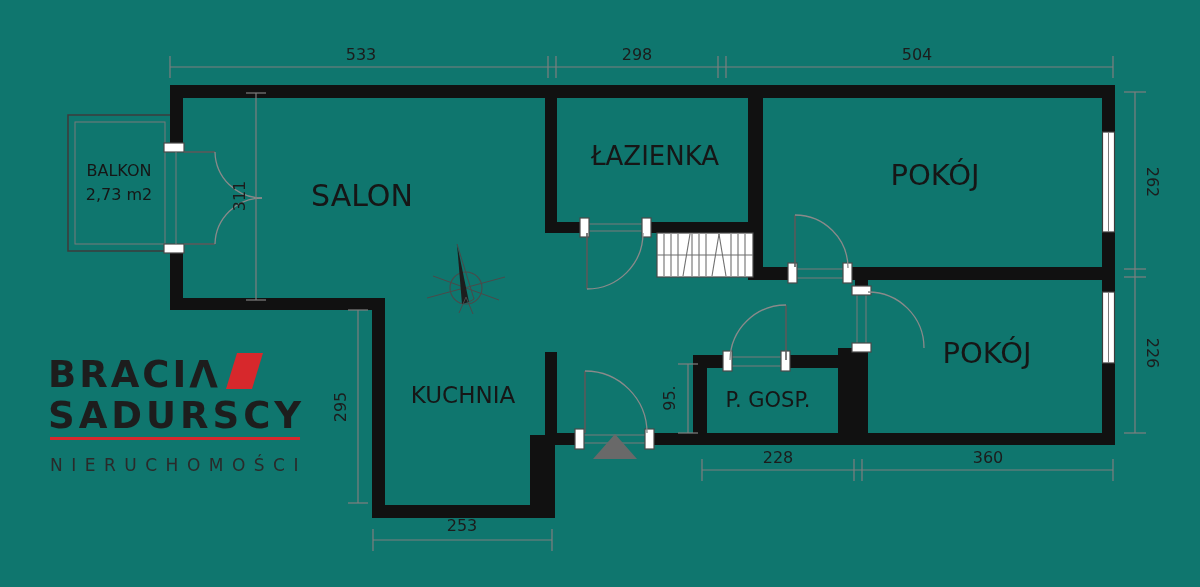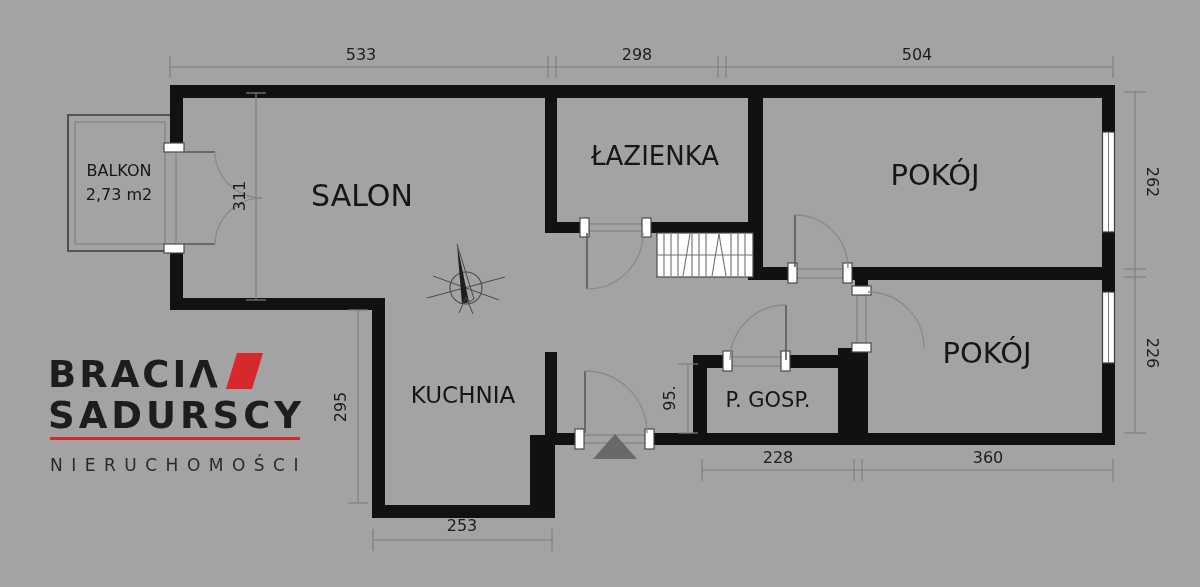--- a/index.html
+++ b/index.html
@@ -1,16 +1,16 @@
 <!DOCTYPE html>
 <html><head>
 <meta charset="utf-8">
 <style>
   html,body{margin:0;padding:0;background:#ffffff;}
-  #stage{position:relative;width:1200px;height:587px;background:#a3a3a3;overflow:hidden;
+  #stage{position:relative;width:1200px;height:587px;background:#0f766e;overflow:hidden;
          font-family:"DejaVu Sans","Liberation Sans",sans-serif;}
   svg{position:absolute;left:0;top:0;}
   .wall{fill:#111111;stroke:none;}
   .thin{stroke:#3c3c3c;stroke-width:1.6;fill:none;}
   .thin2{stroke:#7a7a7a;stroke-width:1;fill:none;}
   .arc{stroke:#8a8a8a;stroke-width:1.3;fill:none;}
   .leaf{stroke:#5a5a5a;stroke-width:1.6;fill:none;}
   .jamb{fill:#ffffff;stroke:#4a4a4a;stroke-width:1.2;}
   .dim{stroke:#7f7f7f;stroke-width:1.2;fill:none;}
   .dimtxt{fill:#1c1c1c;font-size:16px;}

